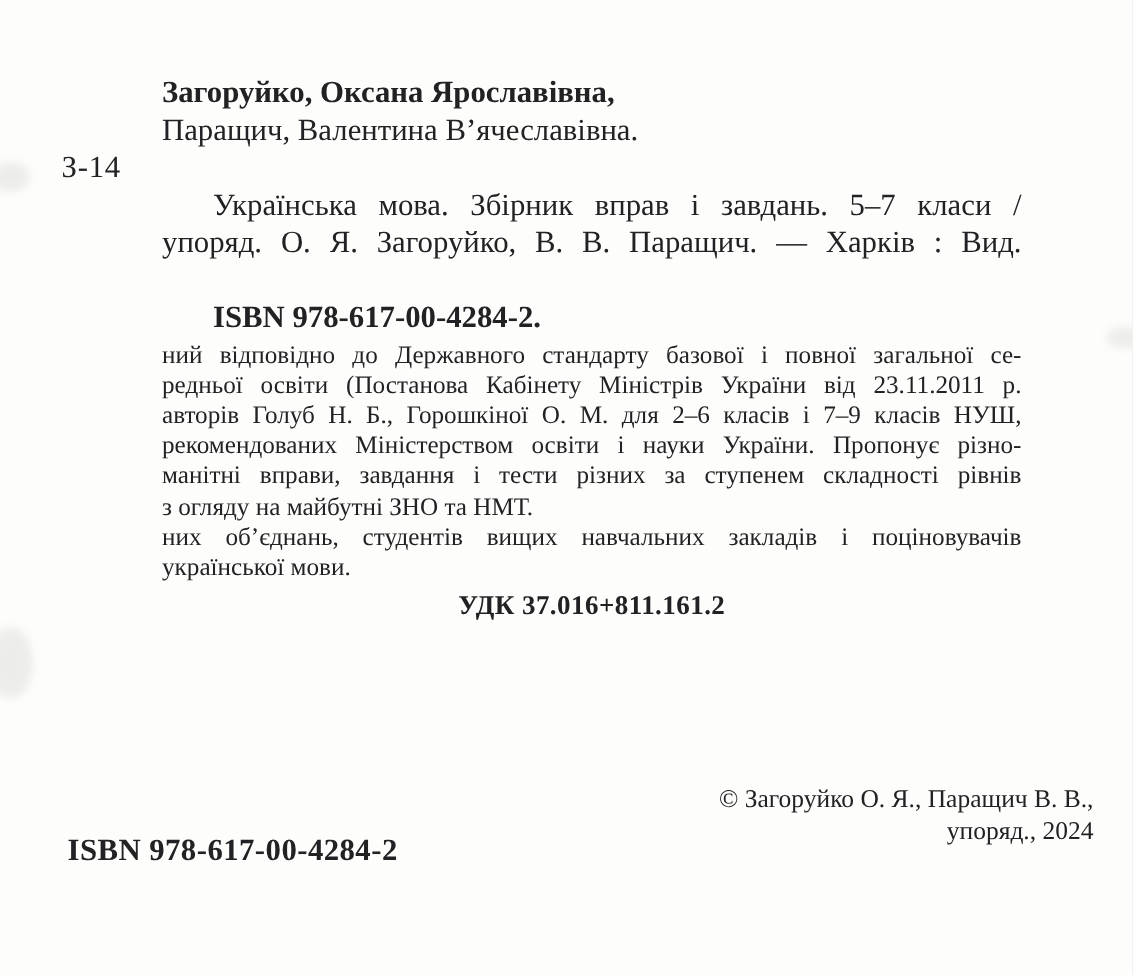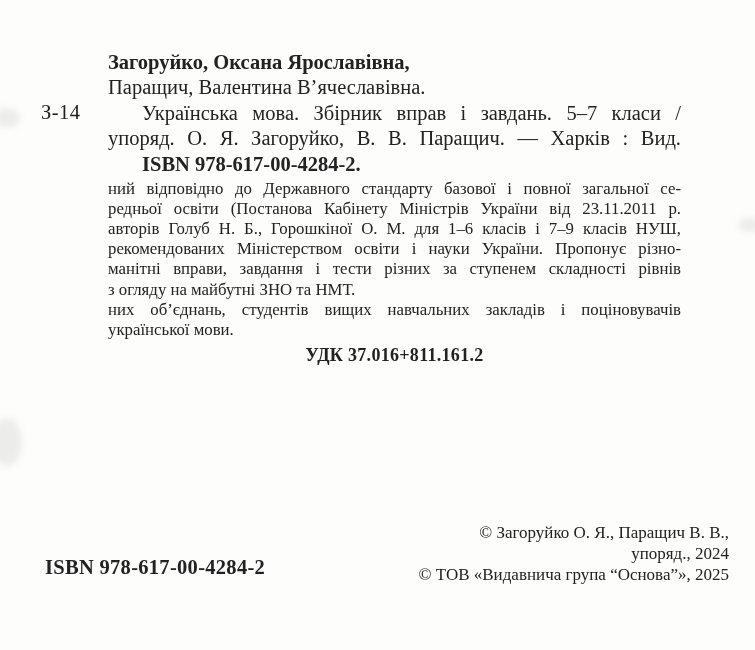--- a/index.html
+++ b/index.html
@@ -30,21 +30,21 @@
   
   .card {
     position: absolute;
     left: 108px;
     top: 50px;
     width: 573px;
     font-size: 20.5px;
     line-height: 25.4px;
   }
   .line { min-height: 25.4px; }
-  .line.indent { text-indent: 34px; }
+  .line.indent { text-indent: 34px; margin-top: 24px; }
   .just {
     text-align: justify;
     text-align-last: justify;
   }
 
   
   .annot {
     margin-top: 2px;
     font-size: 16.8px;
     line-height: 20.1px;
@@ -110,33 +110,32 @@
     <div class="line">Паращич, Валентина В’ячеславівна.</div>
 
     <div class="line indent just">Українська мова. Збірник вправ і завдань. 5–7 класи /</div>
     <div class="line just">упоряд. О. Я. Загоруйко, В. В. Паращич. — Харків : Вид.</div>
 
     <div class="line bold indent">ISBN 978-617-00-4284-2.</div>
 
     <div class="annot">
       <div class="aline just">ний відповідно до Державного стандарту базової і повної загальної се-</div>
       <div class="aline just">редньої освіти (Постанова Кабінету Міністрів України від 23.11.2011 р.</div>
-      <div class="aline just">авторів Голуб Н. Б., Горошкіної О. М. для 1–6 класів і 7–9 класів НУШ,</div>
+      <div class="aline just">авторів Голуб Н. Б., Горошкіної О. М. для 2–6 класів і 7–9 класів НУШ,</div>
       <div class="aline just">рекомендованих Міністерством освіти і науки України. Пропонує різно-</div>
       <div class="aline just">манітні вправи, завдання і тести різних за ступенем складності рівнів</div>
       <div class="aline">з огляду на майбутні ЗНО та НМТ.</div>
 
       <div class="aline just">них об’єднань, студентів вищих навчальних закладів і поціновувачів</div>
       <div class="aline">української мови.</div>
     </div>
 
     <div class="udk">УДК 37.016+811.161.2</div>
   </div>
 
   <div class="footer-isbn">ISBN 978-617-00-4284-2</div>
 
   <div class="copyright">
     <div class="cline">© Загоруйко О. Я., Паращич В. В.,</div>
     <div class="cline cont">упоряд., 2024</div>
-    <div class="cline">© ТОВ «Видавнича група “Основа”», 2025</div>
   </div>
 
 </div>
 
 </body></html>

